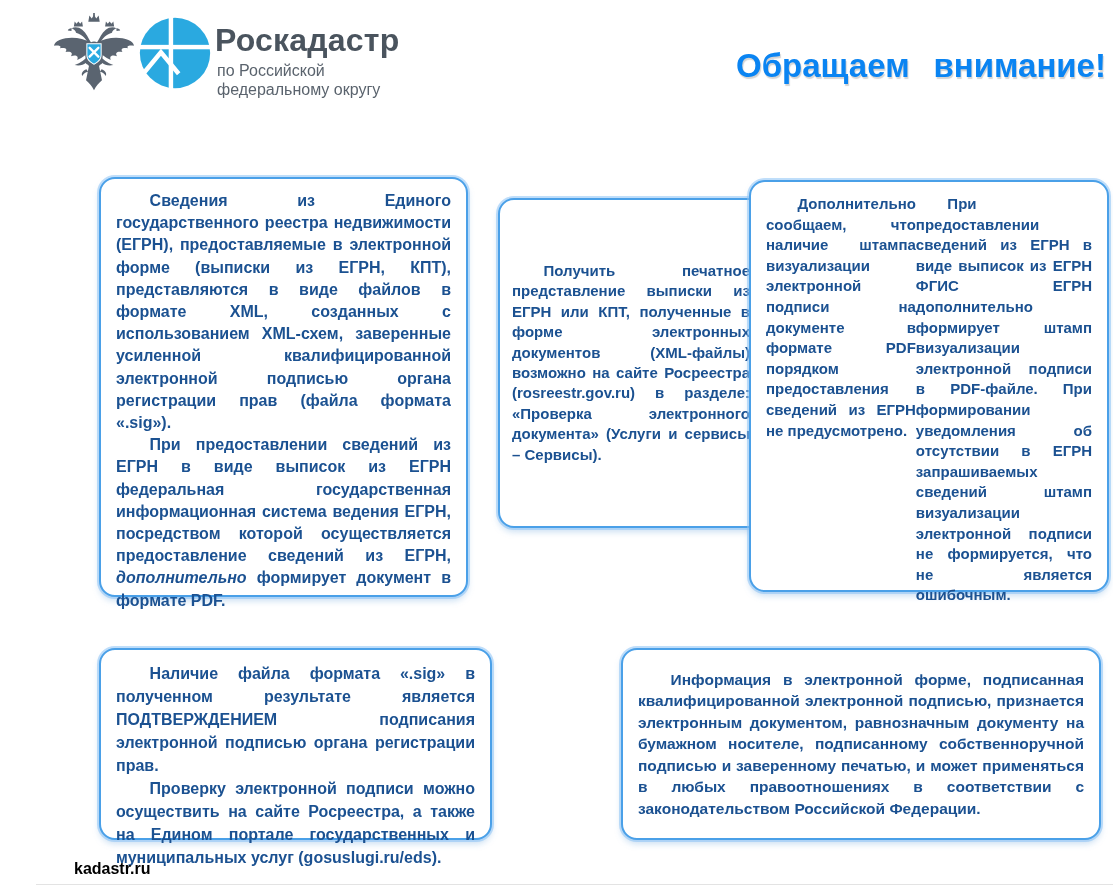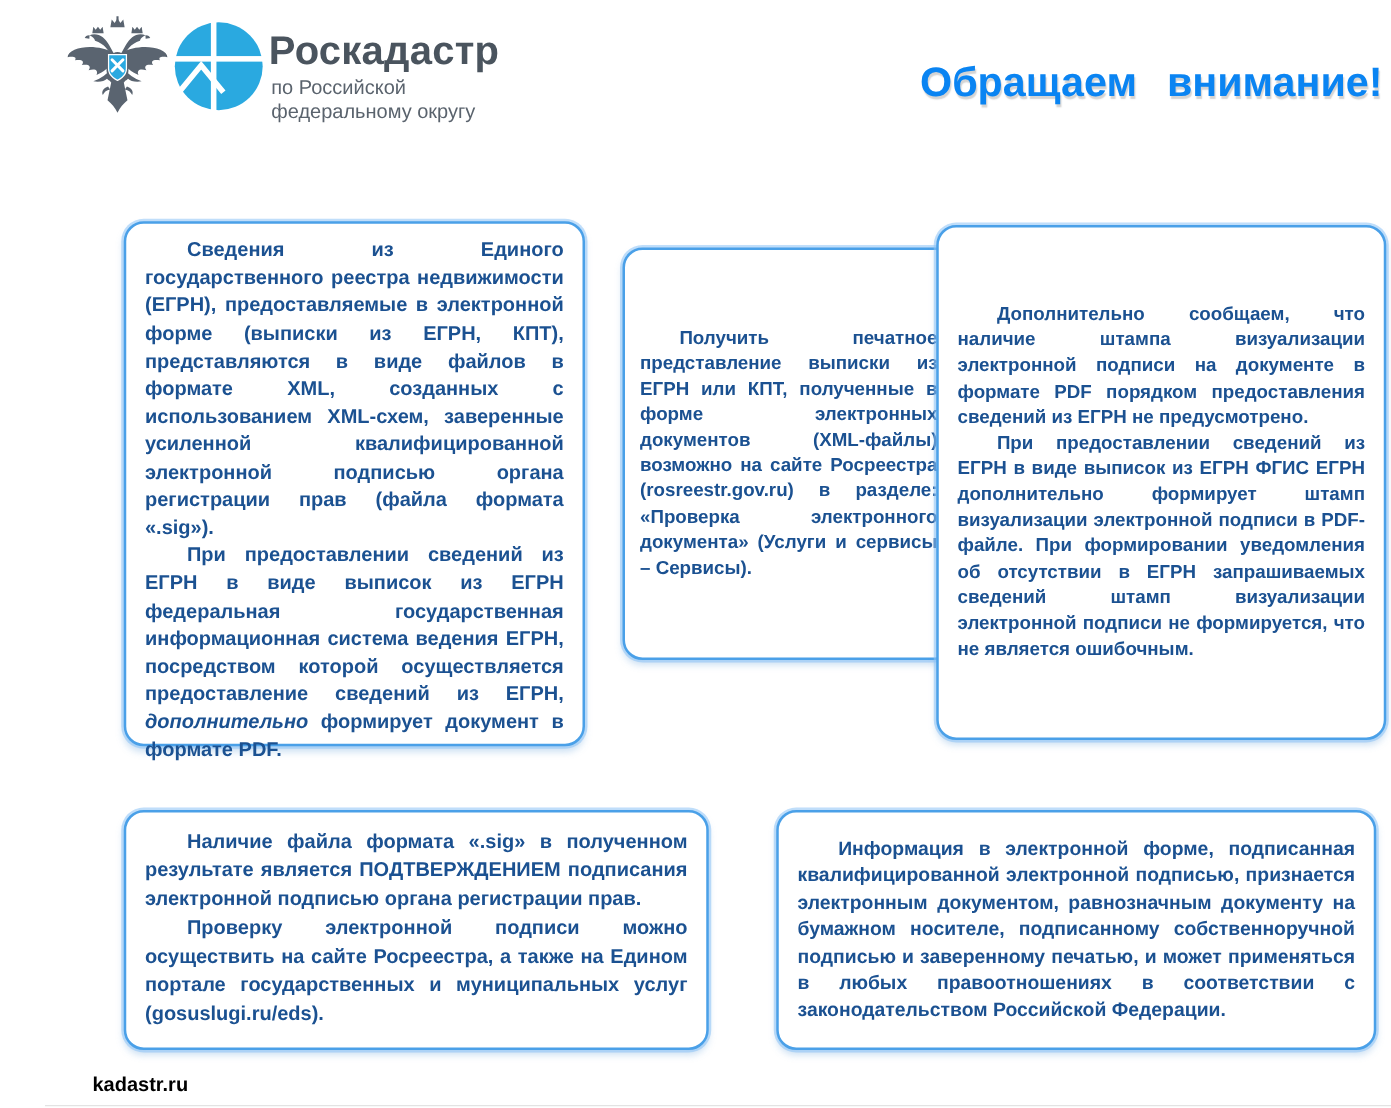--- a/index.html
+++ b/index.html
@@ -46,22 +46,22 @@
     border-radius:16px;
     box-shadow:0 0 0 2px rgba(140,195,245,0.55), 0 4px 6px rgba(110,165,220,0.35);
     color:var(--box-text-navy,#1b5191);
     font-weight:bold;text-align:justify;
   }
   .info-box .para{margin:0;text-indent:2.1em;}
   .box1{left:63px;top:177px;width:369px;height:420px;padding:11px 15px;font-size:16px;line-height:22.2px;}
   .box2{left:462px;top:198px;width:266px;height:330px;padding:10px 12px;font-size:15px;line-height:20.4px;
         display:flex;flex-direction:column;justify-content:center;}
   .box3{left:713px;top:180px;width:360px;height:412px;padding:12px 15px;font-size:15px;line-height:20.6px;
-        display:flex;flex-direction:column;justify-content:center;}
-  .box4{left:63px;top:648px;width:468px;height:192px;padding:12px 15px;font-size:16px;line-height:23px;}
+        display:flex;flex-direction:row;justify-content:center;}
+  .box4{left:63px;top:648px;width:393px;height:192px;padding:12px 15px;font-size:16px;line-height:23px;}
   .box5{left:585px;top:648px;width:480px;height:192px;padding:10px 15px;font-size:15.5px;line-height:21.4px;
         display:flex;flex-direction:column;justify-content:center;}
 
   
   .site{position:absolute;left:38px;top:860px;font-size:16px;font-weight:bold;color:#000;}
   .bottom-rule{position:absolute;left:0;right:0;top:884px;height:1px;background:#e3e3e3;}
 </style>
 </head>
 <body>
 

